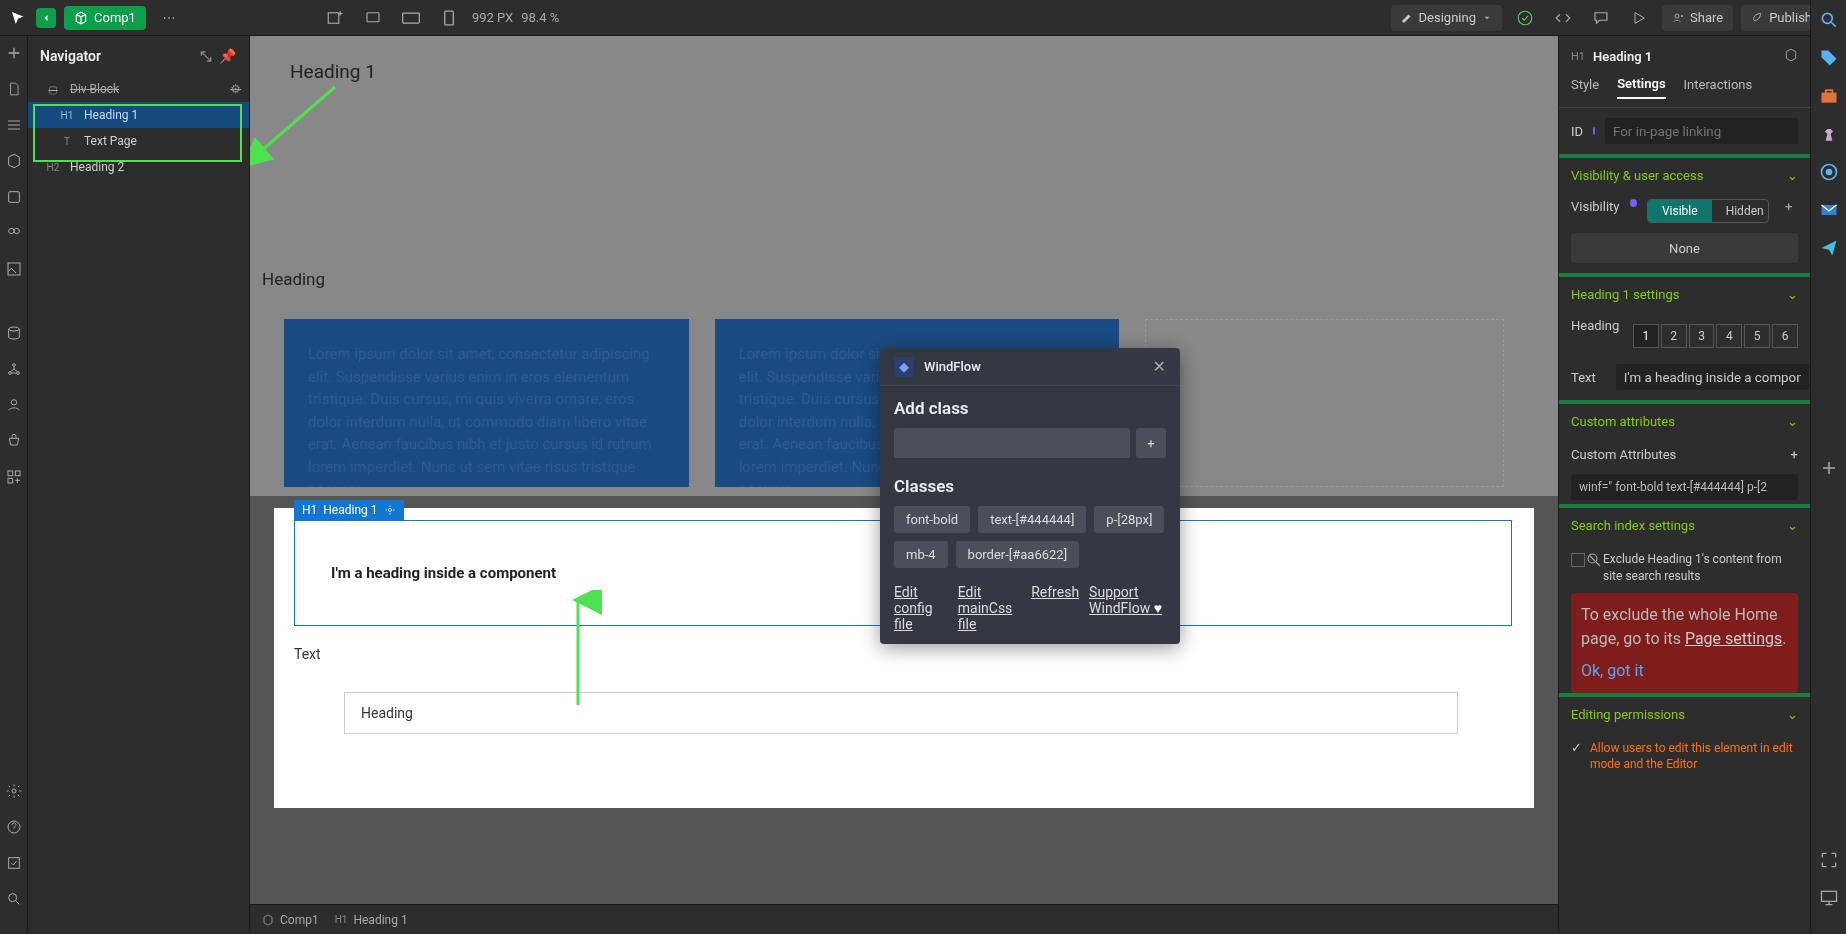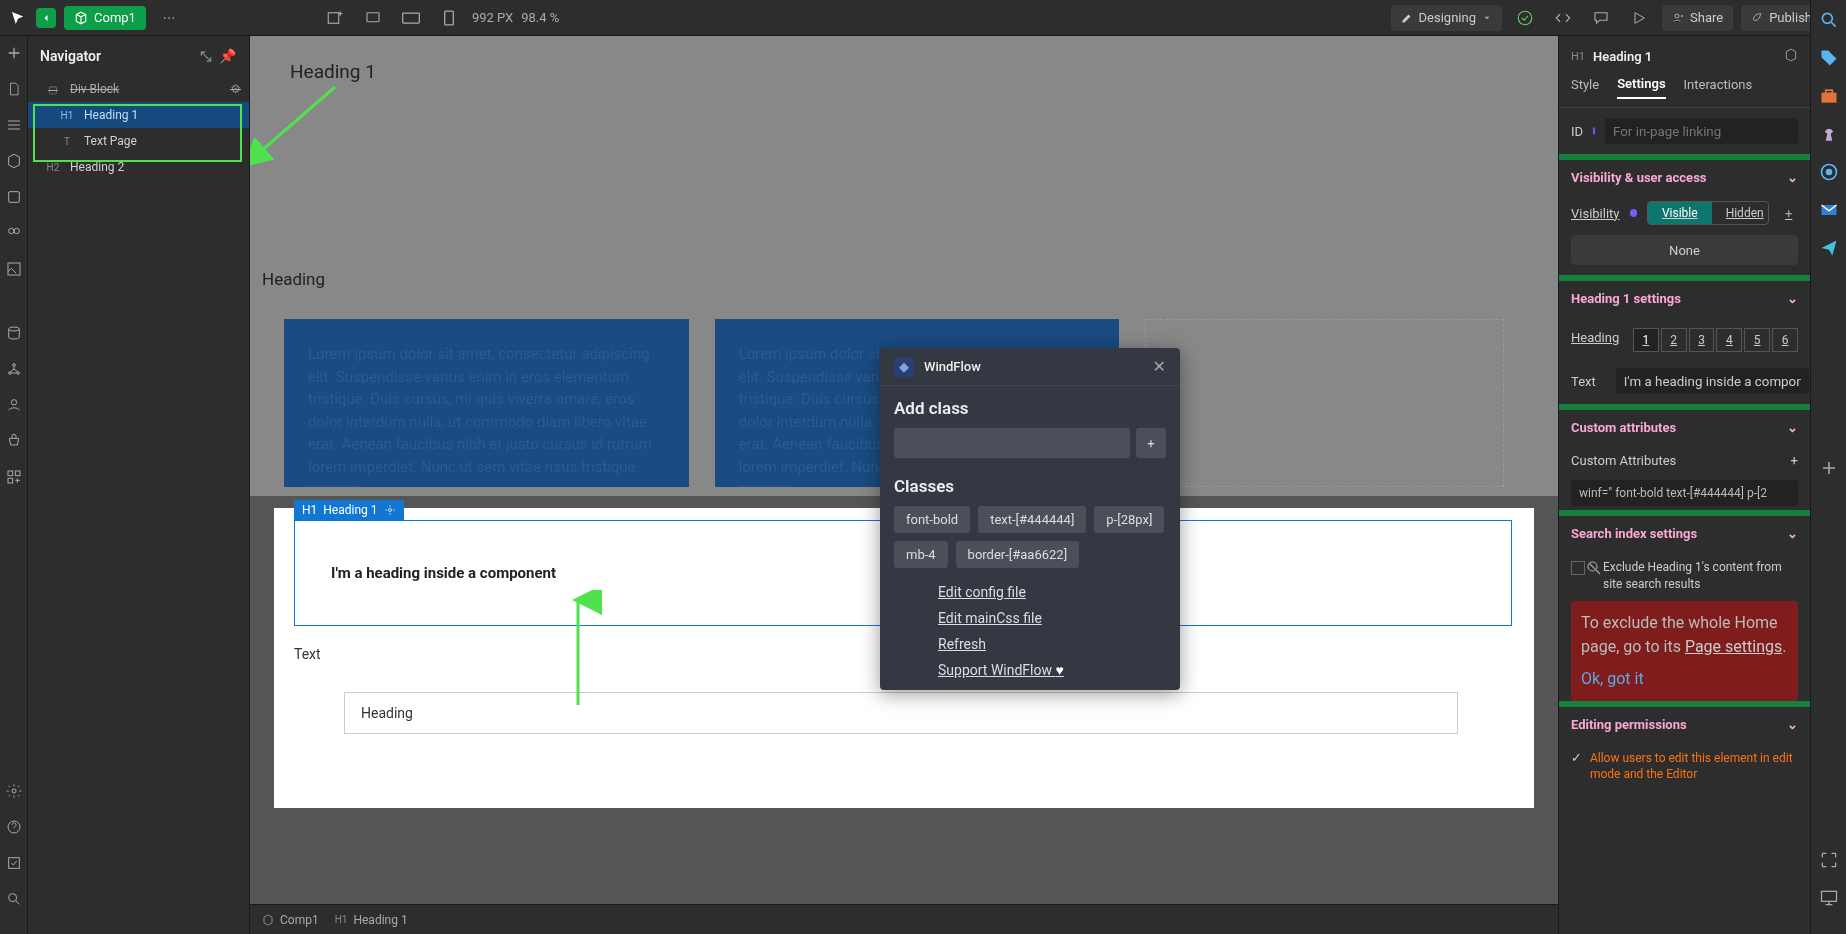--- a/index.html
+++ b/index.html
@@ -63,22 +63,22 @@
 .rpanel .sel { display:flex; align-items:center; gap:8px; height:40px; padding:0 12px; }
 .rpanel .sel .h1tag { color:#888; font-size:11px; }
 .rpanel .sel .name { color:#eee; font-weight:600; }
 .rpanel .sel .cube { margin-left:auto; color:#888; }
 .tabs { display:flex; gap:18px; padding:0 12px 8px 12px; border-bottom:1px solid #444;align-items:center; }
 .tabs .tab { color:#bbb; padding-bottom:6px; cursor:pointer; font-size:13px; }
 .tabs .tab.active { color:#fff; border-bottom:2px solid #fff; font-weight:600; }
 .idrow { display:flex; align-items:center; gap:10px; padding:10px 12px; }
 .idrow .dot { width:8px; height:8px; background:#7b5cff; border-radius:50%; }
 .idrow input { flex:1; background:#222; border:none; height:26px; padding:0 8px; color:#aaa; border-radius:3px; }
-.section-header { display:flex; align-items:center; justify-content:space-between; padding:10px 12px; font-weight:700; color:#f9a8d4; border-top:6px solid #15803d; cursor:pointer; }
-.visrow { display:flex; align-items:center; gap:10px; padding:6px 12px;text-decoration:underline; }
+.section-header { display:flex; align-items:center; justify-content:space-between; padding:10px 12px; font-weight:400; color:#84cc16; border-top:4px solid #15803d; cursor:pointer; }
+.visrow { display:flex; gap:10px; padding:6px 12px; }
 .visrow .toggle { display:flex; border:1px solid #555; border-radius:4px; overflow:hidden; }
 .visrow .toggle .opt { padding:4px 14px; cursor:pointer; font-size:12px; color:#ccc; }
 .visrow .toggle .opt.active { background:#0f766e; color:#fff; }
 .visrow .plus { margin-left:auto; width:20px; text-align:center; color:#aaa; cursor:pointer; }
 .nonebtn { margin:4px 12px 10px 12px; background:#3a3a3a; border-radius:4px; height:30px; display:flex; align-items:center; justify-content:center; color:#ccc; cursor:pointer; }
 .hbtns { display:flex; gap:2px; padding:0 12px; margin-top:6px; }
 .hbtns .hb { flex:1; border:1px solid #555; text-align:center; height:24px; line-height:22px; font-size:12px; cursor:pointer; color:#ccc; }
 .hbtns .hb.active { background:#222; color:#fff; }
 .textrow { display:flex; align-items:center; gap:10px; padding:10px 12px; }
 .textrow input { flex:1; background:#222; border:none; height:26px; padding:0 8px; color:#ccc; border-radius:3px; }
@@ -101,21 +101,21 @@
 .windflow .wf-header .wicon { width:20px; height:20px; background:#2a3f6f; border-radius:3px; display:flex; align-items:center; justify-content:center; color:#7aa3e8; }
 .windflow .wf-header .name { color:#eee; font-weight:500; }
 .windflow .wf-header .close { margin-left:auto; color:#aaa; cursor:pointer; font-size:16px; }
 .windflow .wf-body { padding:12px 14px; }
 .windflow .wf-body h4 { color:#eee; font-size:17px; margin-bottom:10px; font-weight:600; }
 .windflow .addrow { display:flex; gap:6px; }
 .windflow .addrow input { flex:1; background:#4a4f5a; border:none; height:30px; border-radius:3px; padding:0 8px; color:#ccc; }
 .windflow .addrow .plus { width:30px; height:30px; background:#4a4f5a; border-radius:3px; display:flex; align-items:center; justify-content:center; color:#ddd; cursor:pointer; }
 .windflow .chips { display:flex; flex-wrap:wrap; gap:8px; margin-top:8px; }
 .windflow .chip { background:#4a4f5a; color:#ddd; padding:6px 12px; border-radius:3px; font-size:13px; cursor:pointer; }
-.windflow .links { margin-top:16px; display:flex; flex-direction:column; gap:10px;margin-left:44px; }
+.windflow .links { margin-top:16px; display:flex; flex-direction:row; gap:10px; }
 .windflow .links a { color:#ddd; text-decoration:underline; font-size:14px; cursor:pointer; }
 .windflow .heart { color:#fff; }
 
 
 .breadcrumb { position:absolute; left:250px; right:288px; bottom:0; height:30px; background:#2d2d2d; display:flex; align-items:center; gap:16px; padding:0 12px; color:#aaa; font-size:12px; border-top:1px solid #1a1a1a; }
 .breadcrumb .crumb { display:flex; align-items:center; gap:6px; cursor:pointer; }
 .breadcrumb .tag { color:#888; font-size:10px; }
 </style>
 </head>
 <body>

